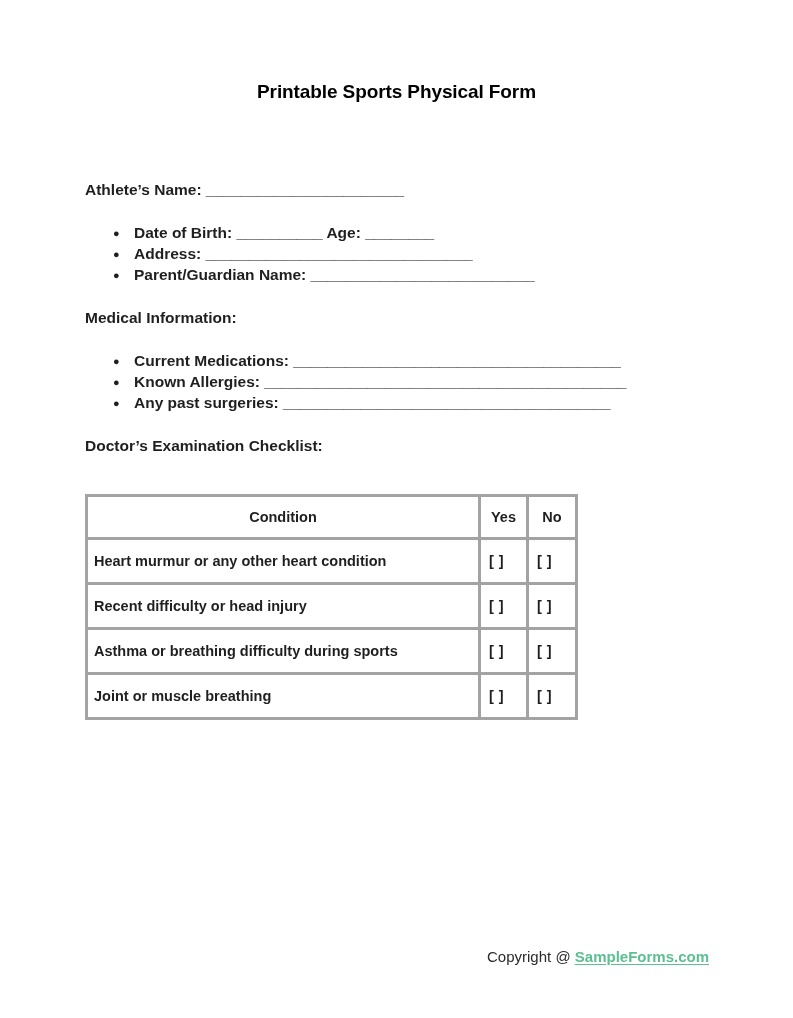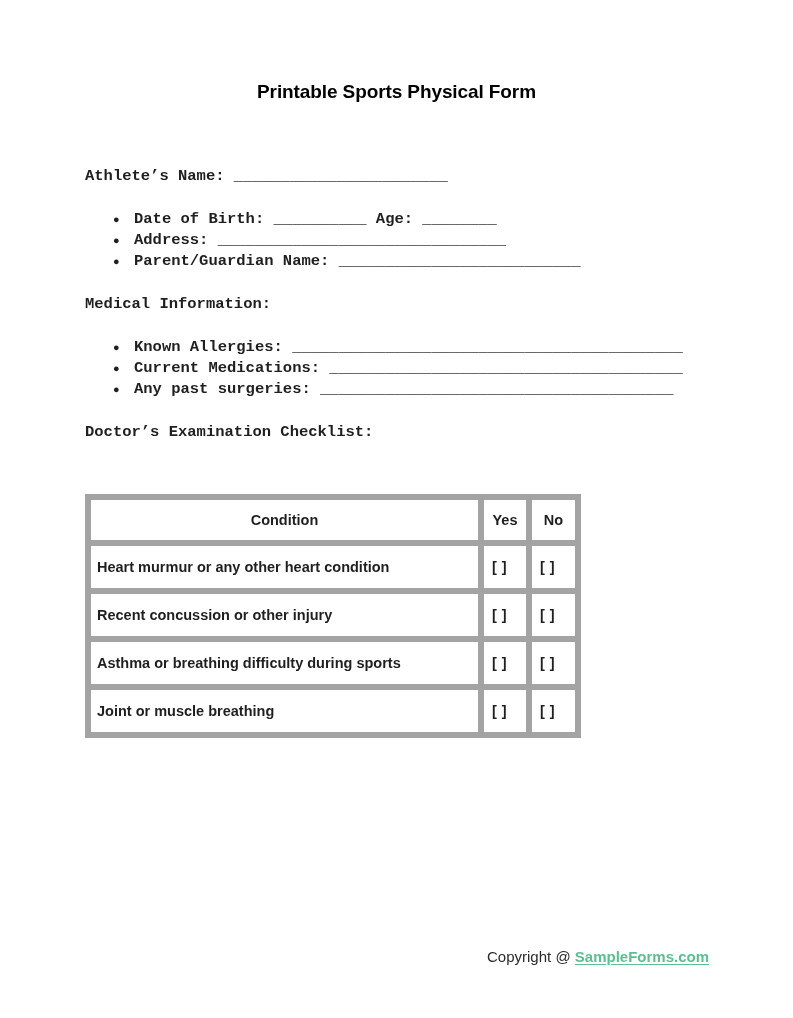--- a/index.html
+++ b/index.html
@@ -34,23 +34,22 @@
     font-size: 19px;
     font-weight: bold;
     letter-spacing: -0.1px;
     color: #000000;
   }
 
   
   .body-block {
     position: absolute;
     left: 85px;
-    top: 166px;
+    top: 179px;
     width: 640px;
-    font-family: Liberation Mono, monospace;
   }
 
   .lead-line {
     font-size: 15.5px;
     font-weight: bold;
     color: #1f1f1f;
     line-height: 21px;
     margin: 0 0 0 0;
     white-space: pre;
   }
@@ -95,21 +94,21 @@
     top: 494px;
     width: 490px;
   }
   table.checklist {
     border-collapse: collapse;
     table-layout: fixed;
     width: 490px;
   }
   table.checklist th,
   table.checklist td {
-    border: 6px solid #a3a3a3;
+    border: 3px solid #a3a3a3;
     font-size: 14.5px;
     color: #1f1f1f;
     vertical-align: middle;
     margin-left: 37px;
   }
   table.checklist th {
     font-weight: bold;
     text-align: center;
     height: 40px;
     padding: 0 6px;
@@ -167,22 +166,22 @@
       <li>Parent/Guardian Name: __________________________</li>
     </ul>
 
     <div class="spacer-22"></div>
 
     <p class="section-heading">Medical Information:</p>
 
     <div class="spacer-22"></div>
 
     <ul class="bullets">
+      <li>Current Medications: ______________________________________</li>
       <li>Known Allergies: __________________________________________</li>
-      <li>Current Medications: ______________________________________</li>
       <li>Any past surgeries: ______________________________________</li>
     </ul>
 
     <div class="spacer-22"></div>
 
     <p class="section-heading">Doctor’s Examination Checklist:</p>
   </div>
 
   <div class="checklist-wrap">
     <table class="checklist">
@@ -198,21 +197,21 @@
           <th>No</th>
         </tr>
       </thead>
       <tbody>
         <tr>
           <td class="cond">Heart murmur or any other heart condition</td>
           <td class="mark">[ ]</td>
           <td class="mark">[ ]</td>
         </tr>
         <tr>
-          <td class="cond">Recent concussion or other injury</td>
+          <td class="cond">Recent difficulty or head injury</td>
           <td class="mark">[ ]</td>
           <td class="mark">[ ]</td>
         </tr>
         <tr>
           <td class="cond">Asthma or breathing difficulty during sports</td>
           <td class="mark">[ ]</td>
           <td class="mark">[ ]</td>
         </tr>
         <tr>
           <td class="cond">Joint or muscle breathing</td>

